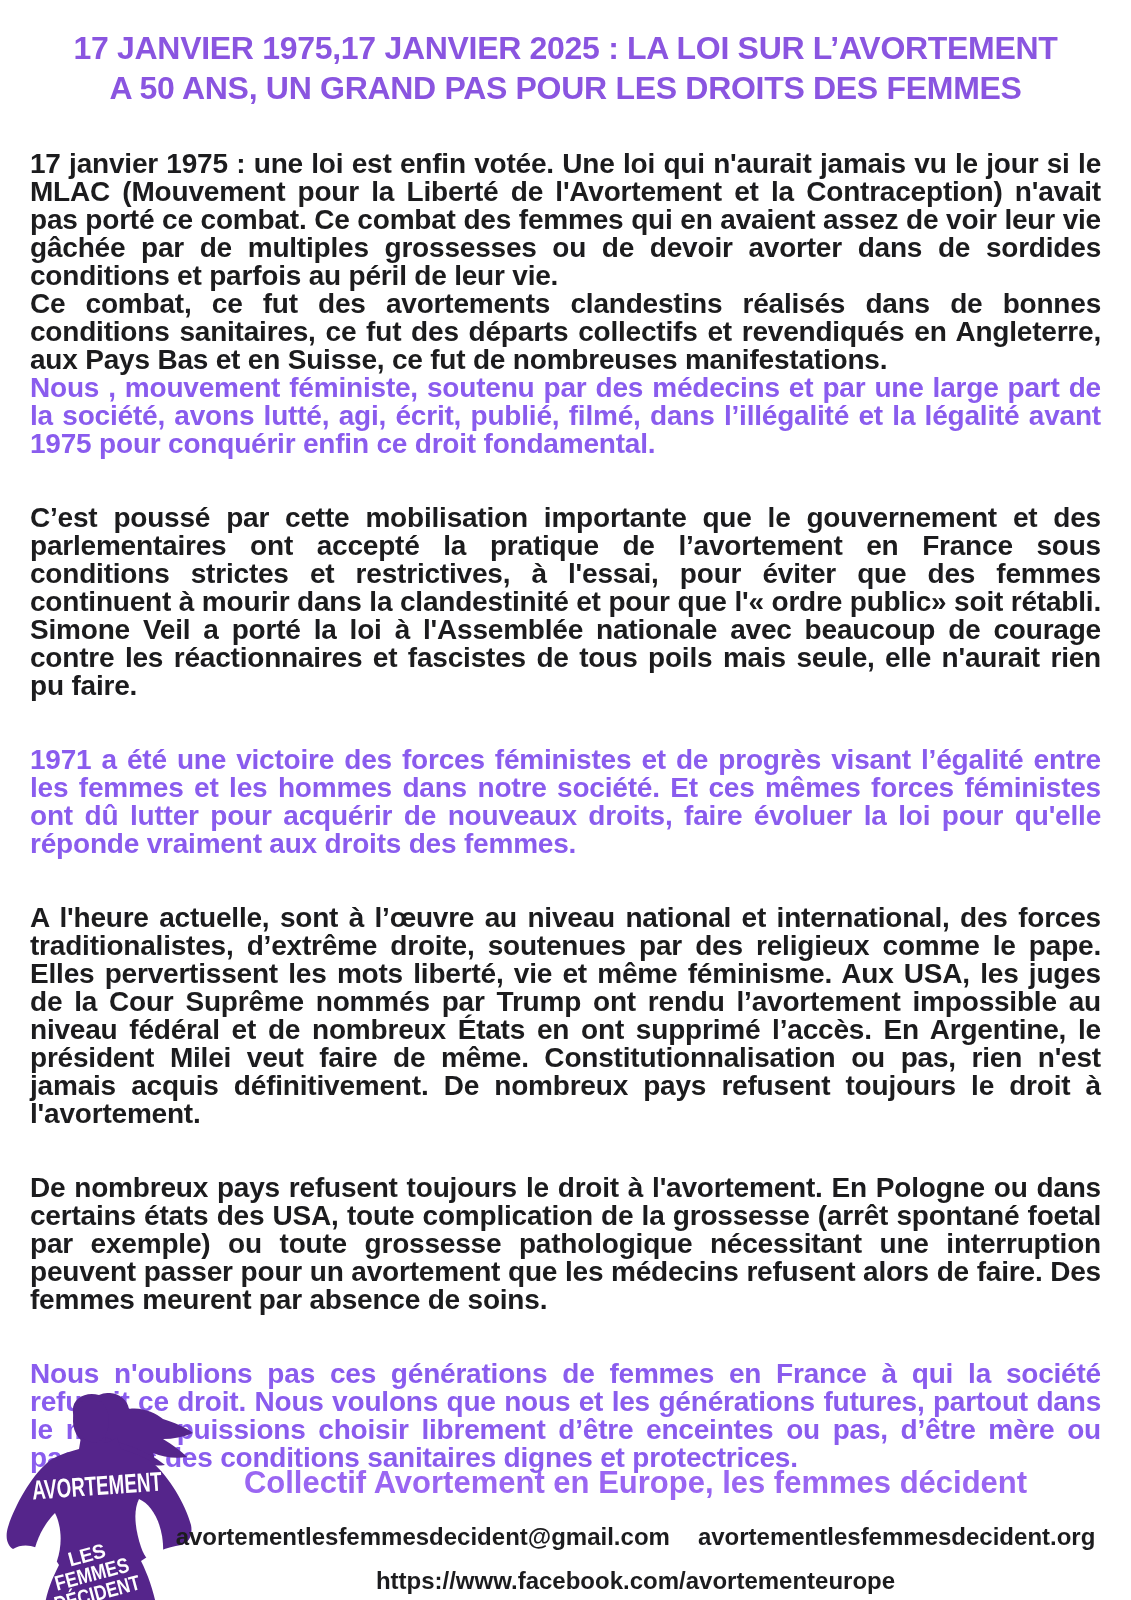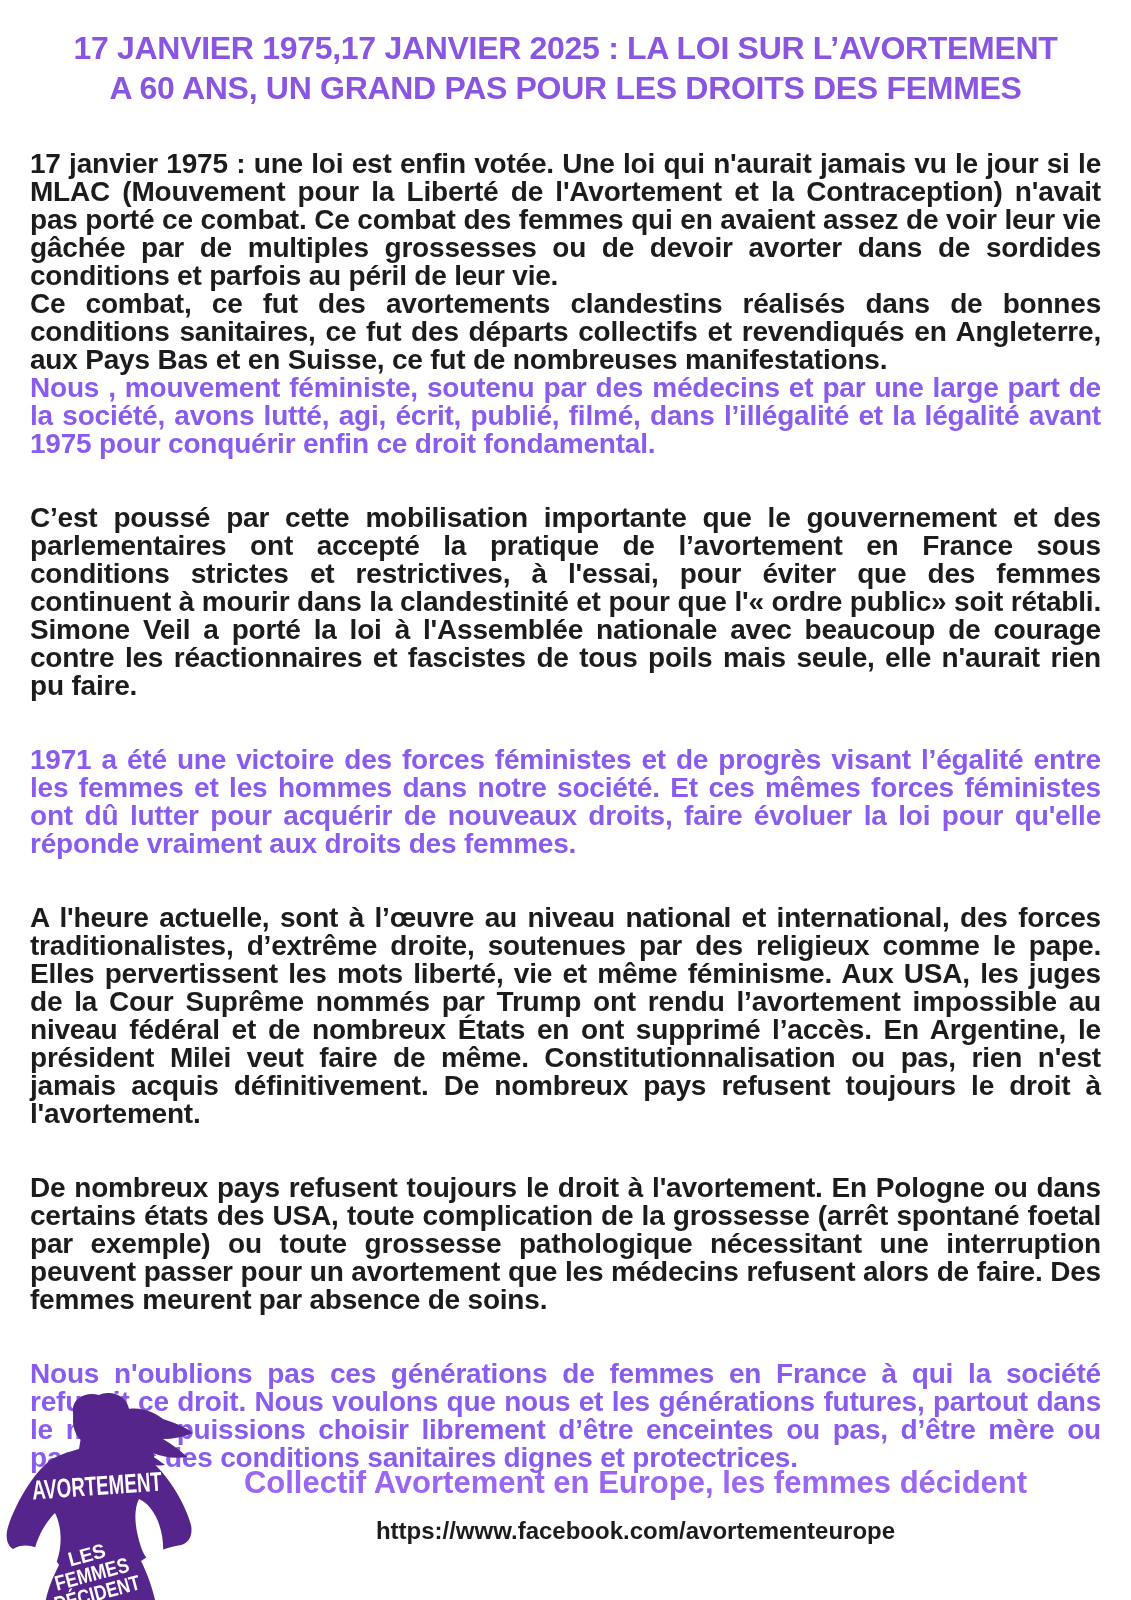--- a/index.html
+++ b/index.html
@@ -95,21 +95,21 @@
   .contact-line{margin-top:22px;}
   .links-line{margin-top:16px;}
 </style>
 </head>
 <body>
 
 <div class="page">
 
   <h1 class="title">
     <span class="tline">17 JANVIER 1975,17 JANVIER 2025 :  LA LOI SUR L’AVORTEMENT</span>
-    <span class="tline">A 60 ANS, UN GRAND PAS POUR LES DROITS DES FEMMES</span>
+    <span class="tline">A 50 ANS, UN GRAND PAS POUR LES DROITS DES FEMMES</span>
   </h1>
 
   <div class="content">
     <p class="para black">17 janvier 1975 : une loi est enfin votée. Une loi qui n'aurait jamais vu le jour si le MLAC (Mouvement pour la Liberté de l'Avortement et la Contraception) n'avait pas porté ce combat. Ce combat des femmes qui en avaient assez de voir leur vie gâchée par de multiples grossesses ou de devoir avorter dans de sordides conditions et parfois au péril de leur vie.</p>
     <p class="para black">Ce combat, ce fut des avortements clandestins réalisés dans de bonnes conditions sanitaires, ce fut des départs collectifs et revendiqués en Angleterre, aux Pays Bas et en Suisse, ce fut de nombreuses manifestations.</p>
     <p class="para purple">Nous , mouvement féministe, soutenu par des médecins et par une large part de la société, avons lutté, agi, écrit, publié, filmé, dans l’illégalité et la légalité avant 1975 pour conquérir enfin ce droit fondamental.</p>
     <p class="para black gap">C’est poussé par cette mobilisation importante que le gouvernement et des parlementaires ont accepté la pratique de l’avortement en France sous conditions strictes et restrictives, à l'essai, pour éviter que des femmes continuent à mourir dans la clandestinité et pour que l'« ordre public» soit rétabli. Simone Veil a porté la loi à l'Assemblée nationale avec beaucoup de courage contre les réactionnaires et fascistes de tous poils mais seule, elle n'aurait rien pu faire.</p>
     <p class="para purple gap">1971 a été une victoire des forces féministes et de progrès visant l’égalité entre les femmes et les hommes dans notre société. Et ces mêmes forces féministes ont dû lutter pour acquérir de nouveaux droits, faire évoluer la loi pour qu'elle réponde vraiment aux droits des femmes.</p>
     <p class="para black gap">A l'heure actuelle, sont à l’œuvre au niveau national et international, des forces traditionalistes, d’extrême droite, soutenues par des religieux comme le pape. Elles pervertissent les mots liberté, vie et même féminisme. Aux USA, les juges de la Cour Suprême nommés par Trump ont rendu l’avortement impossible au niveau fédéral et de nombreux États en ont supprimé l’accès. En Argentine, le président Milei veut faire de même. Constitutionnalisation ou pas, rien n'est jamais acquis définitivement. De nombreux pays refusent toujours le droit à l'avortement.</p>
     <p class="para black gap">De nombreux pays refusent toujours le droit à l'avortement. En Pologne ou dans certains états des USA, toute complication de la grossesse (arrêt spontané foetal par exemple) ou toute grossesse pathologique nécessitant une interruption peuvent passer pour un avortement que les médecins refusent alors de faire. Des femmes meurent par absence de soins.</p>
@@ -148,19 +148,23 @@
       <text x="92" y="102" text-anchor="middle" font-size="27" textLength="130" lengthAdjust="spacingAndGlyphs" transform="rotate(-4 92 94)">AVORTEMENT</text>
       <g transform="rotate(-15 88 185)">
         <text x="88" y="168" text-anchor="middle" font-size="20" textLength="38" lengthAdjust="spacingAndGlyphs">LES</text>
         <text x="88" y="188" text-anchor="middle" font-size="21" textLength="76" lengthAdjust="spacingAndGlyphs">FEMMES</text>
         <text x="88" y="208" text-anchor="middle" font-size="21" textLength="88" lengthAdjust="spacingAndGlyphs">DÉCIDENT</text>
       </g>
     </svg>
 
     <div class="footer-text">
       <div class="org-name">Collectif Avortement en Europe, les femmes décident</div>
+      <div class="contact-line">
+        <span>avortementlesfemmesdecident@gmail.com</span>
+        <span>avortementlesfemmesdecident.org</span>
+      </div>
       <div class="links-line">
         <span>https://www.facebook.com/avortementeurope</span>
       </div>
     </div>
 
   </div>
 </div>
 
 </body></html>

